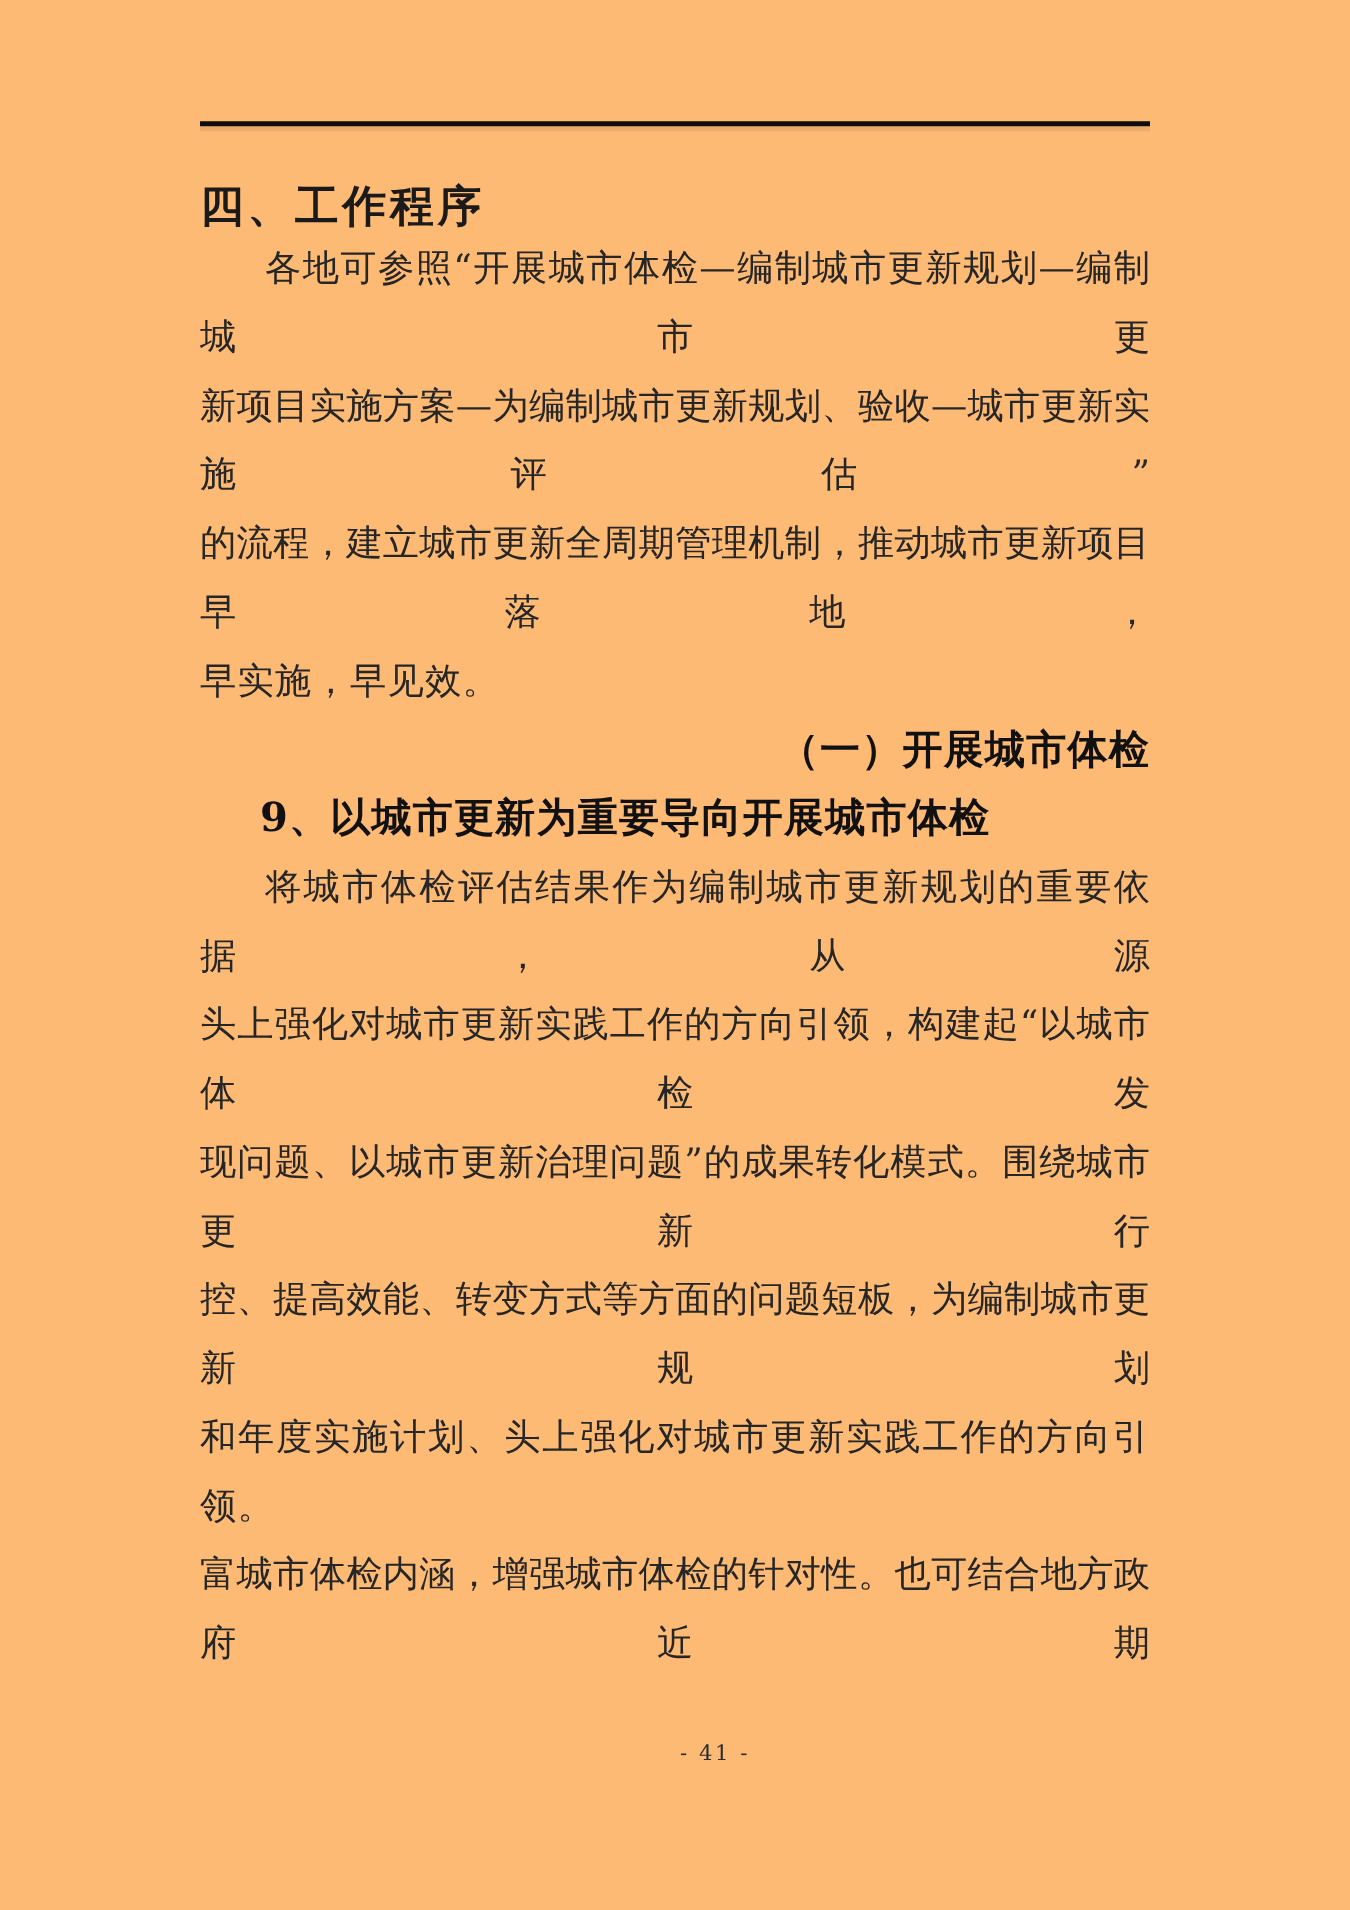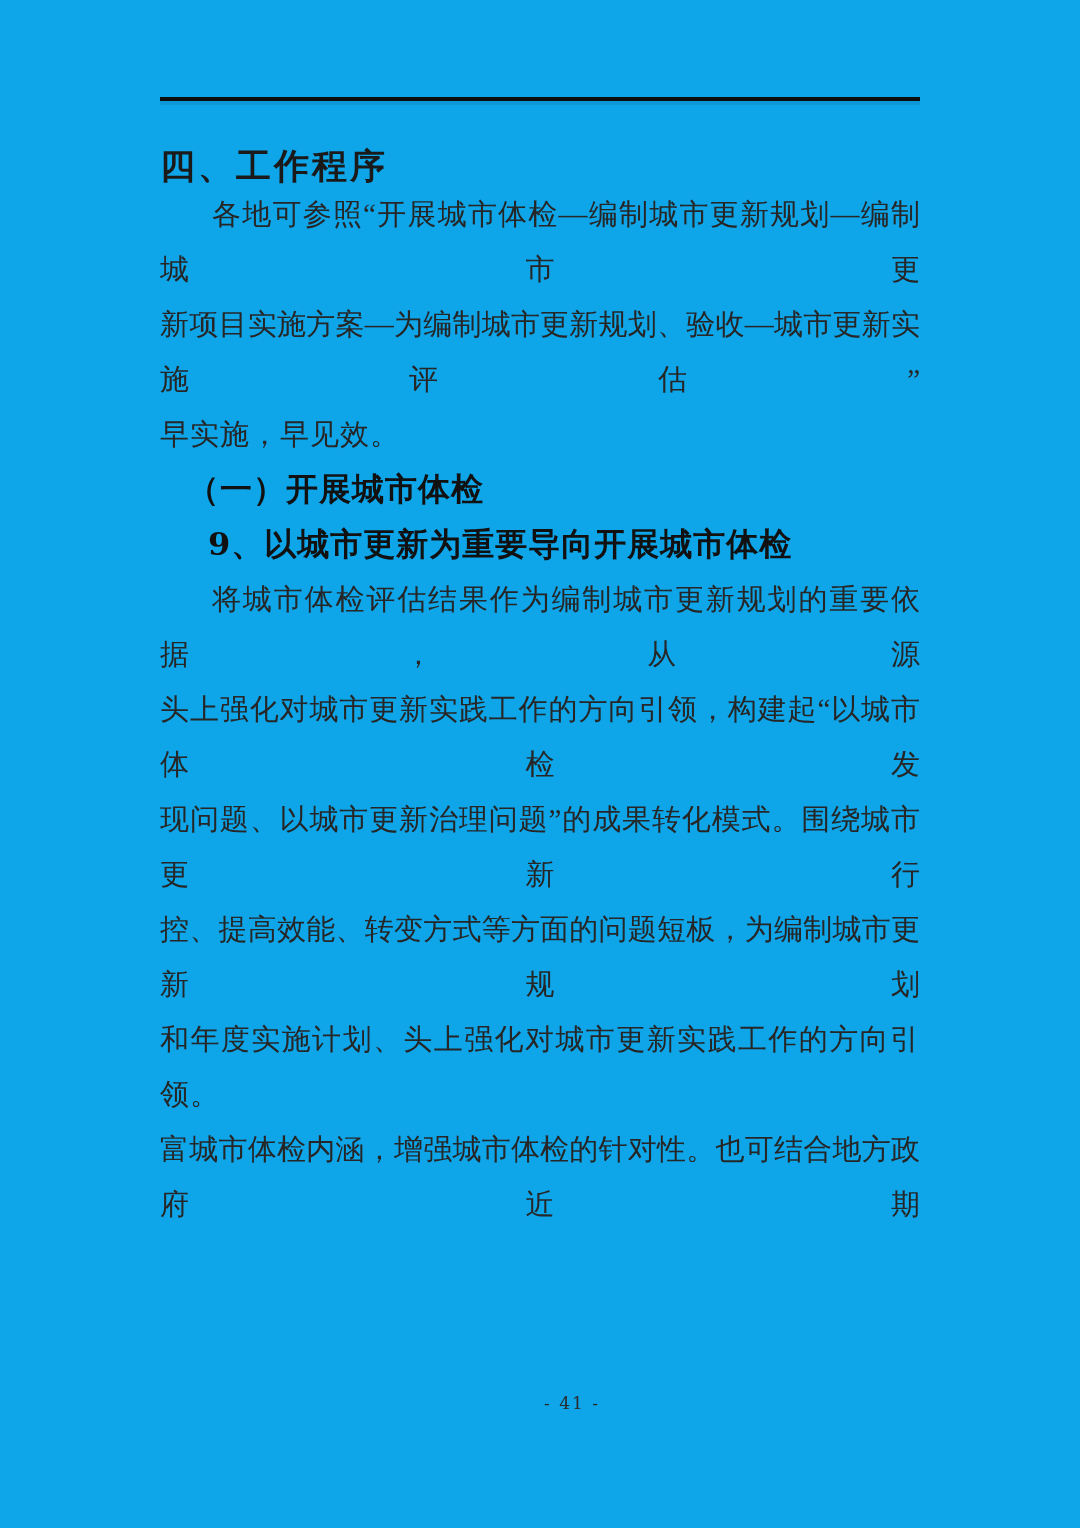--- a/index.html
+++ b/index.html
@@ -5,21 +5,21 @@
   html, body {
     margin: 0;
     padding: 0;
     background: #e9e9e9;
   }
   .page {
     position: relative;
     width: 1080px;
     height: 1528px;
     margin: 0 auto;
-    background: #0ea5e9;
+    background: #fdba74;
     color: #222;
     font-family: "DejaVu Serif", "Liberation Serif", serif;
     overflow: hidden;
   }
   .content {
     position: absolute;
     left: 160px;
     width: 760px;
     top: 0;
   }
@@ -39,37 +39,36 @@
     font-family: "DejaVu Sans", "Liberation Sans", sans-serif;
   }
   .line {
     line-height: 55px;
     font-size: 29px;
     color: #262626;
     text-align: justify;
     text-align-last: justify;
     text-justify: inter-character;
     white-space: normal;
-    font-family: Liberation Serif, serif;
   }
   .line.first {
     text-indent: 52px;
   }
   .line.last {
     text-align-last: left;
     letter-spacing: 1px;
   }
   .h2, .h3 {
     line-height: 55px;
     font-size: 32px;
     font-weight: 700;
     color: #111;
     letter-spacing: 1px;
   }
-  .h2 { padding-left: 27px; }
+  .h2 { padding-left: 27px; text-align: right; }
   .h3 { padding-left: 48px; }
   .page-number {
     position: absolute;
     top: 1393px;
     left: 0;
     width: 100%;
     text-align: center;
     font-size: 17px;
     color: #2a2a2a;
     letter-spacing: 2px;
@@ -79,20 +78,21 @@
 </head>
 <body>
 
 <div class="page">
   <div class="content">
     <div class="rule"></div>
     <div class="h1">四、工作程序</div>
     <div>
         <div class="line first">各地可参照“开展城市体检—编制城市更新规划—编制城市更</div>
         <div class="line">新项目实施方案—为编制城市更新规划、验收—城市更新实施评估”</div>
+        <div class="line">的流程，建立城市更新全周期管理机制，推动城市更新项目早落地，</div>
         <div class="line last">早实施，早见效。</div>
         <div class="h2">（一）开展城市体检</div>
         <div class="h3">9、以城市更新为重要导向开展城市体检</div>
         <div class="line first">将城市体检评估结果作为编制城市更新规划的重要依据，从源</div>
         <div class="line">头上强化对城市更新实践工作的方向引领，构建起“以城市体检发</div>
         <div class="line">现问题、以城市更新治理问题”的成果转化模式。围绕城市更新行</div>
         <div class="line">控、提高效能、转变方式等方面的问题短板，为编制城市更新规划</div>
         <div class="line last">和年度实施计划、头上强化对城市更新实践工作的方向引领。</div>
         <div class="line">富城市体检内涵，增强城市体检的针对性。也可结合地方政府近期</div>
       </div>

